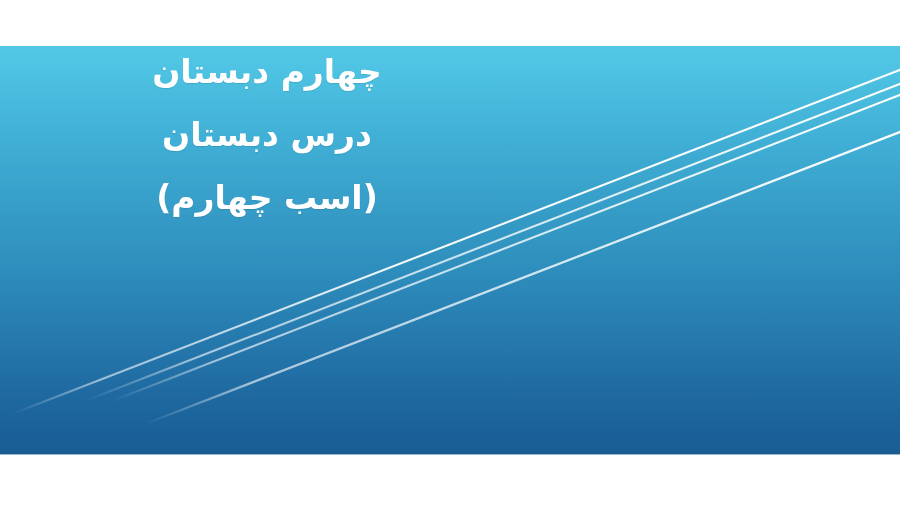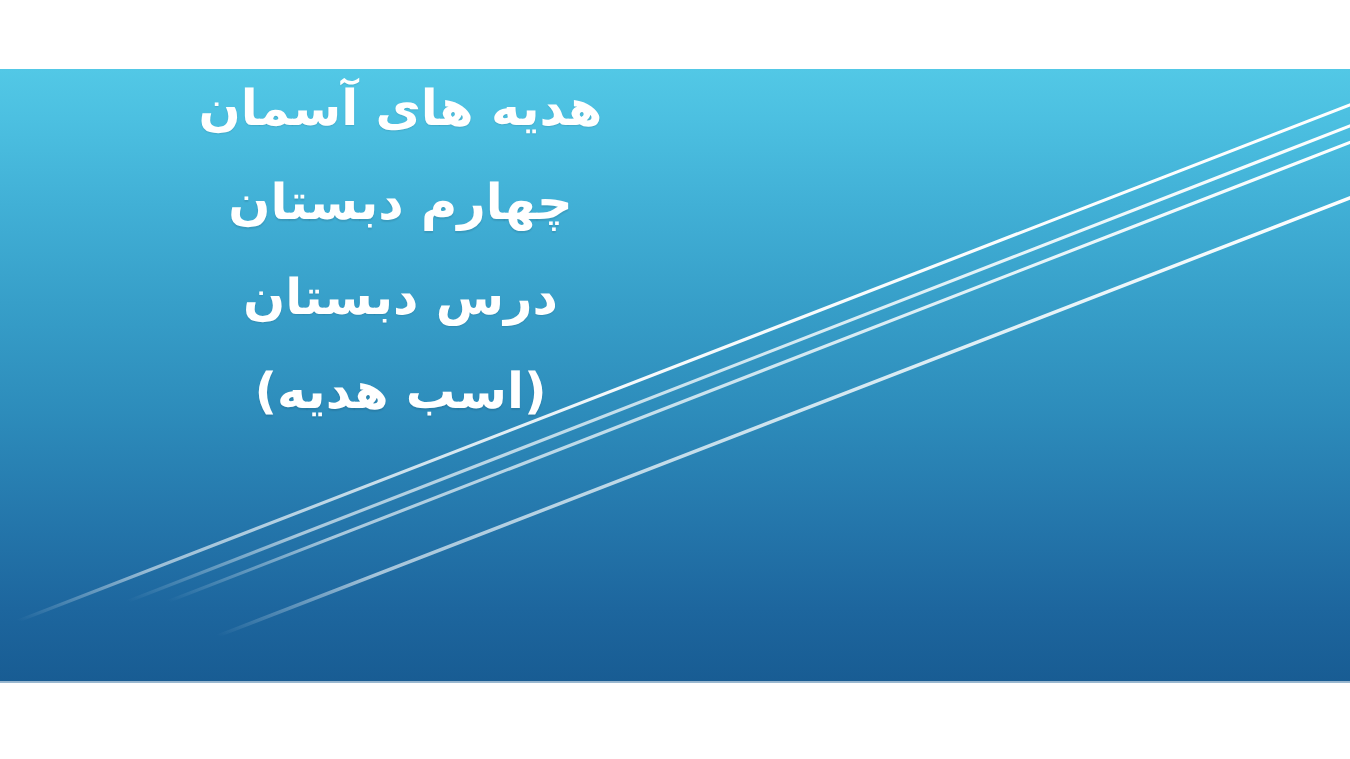--- a/index.html
+++ b/index.html
@@ -119,19 +119,18 @@
         <line x1="112" y1="355" x2="905" y2="47" stroke="url(#fadeB)" stroke-width="2.1" stroke-linecap="round"></line>
 
         <line x1="145" y1="378" x2="905" y2="84" stroke="url(#fadeB)" stroke-width="2.3" stroke-linecap="round"></line>
       </svg>
     </div>
 
     <div class="band-hairline"></div>
   </div>
 
   <div class="title-block">
-    <span class="title-line">هدیه های آسمان</span>
     <span class="title-line">چهارم دبستان</span>
     <span class="title-line lesson">درس دبستان</span>
-    <span class="title-line subtitle">(اسب هدیه)</span>
+    <span class="title-line subtitle">(اسب چهارم)</span>
   </div>
 
 </div>
 
 </body></html>

